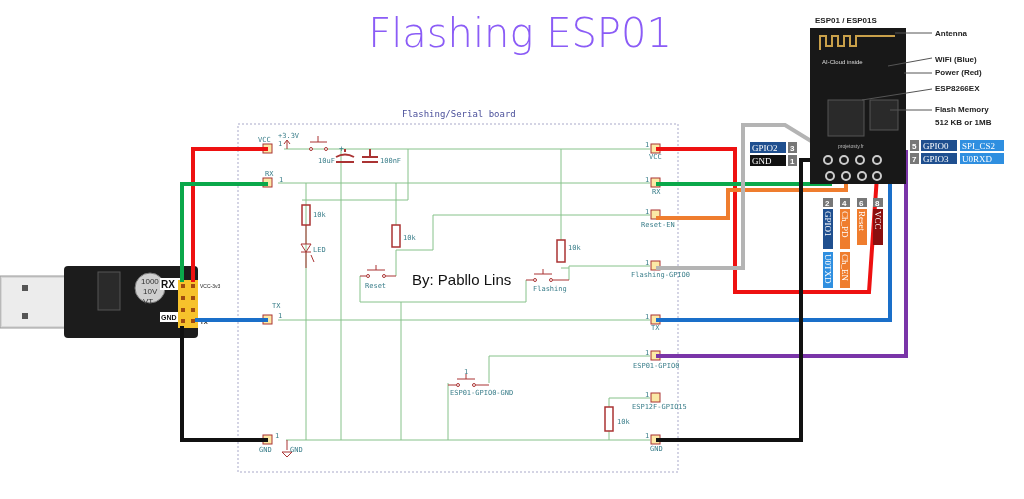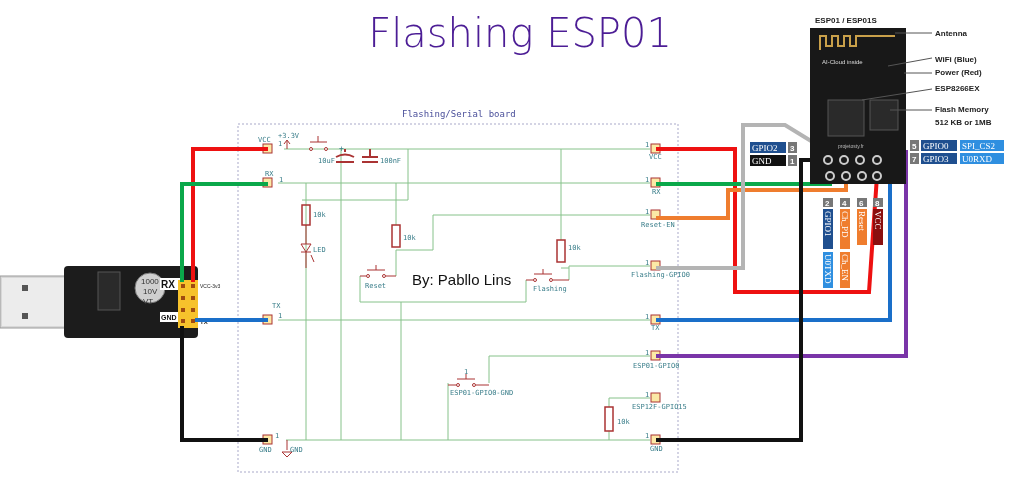--- a/index.html
+++ b/index.html
@@ -1,18 +1,18 @@
 <!DOCTYPE html>
 <html><head>
 <meta charset="utf-8">
 <style>
   html,body{margin:0;padding:0;background:#fff;}
   body{width:1024px;height:499px;position:relative;overflow:hidden;font-family:"Liberation Sans",sans-serif;}
   #stage{position:absolute;left:0;top:0;width:1024px;height:499px;}
-  .title{position:absolute;left:330px;top:10px;width:380px;text-align:center;font-family:"DejaVu Sans",sans-serif;font-size:40px;color:#4c1d95;font-weight:300;}
+  .title{position:absolute;left:330px;top:10px;width:380px;text-align:center;font-family:"DejaVu Sans",sans-serif;font-size:40px;color:#8b5cf6;font-weight:300;}
   .sch-label{font-family:"DejaVu Sans Mono",monospace;font-size:7px;fill:#3a7e8a;}
   .sch-val{font-family:"DejaVu Sans Mono",monospace;font-size:7px;fill:#3a7e8a;}
   .brd-title{font-family:"DejaVu Sans Mono",monospace;font-size:9px;fill:#4a4f9a;}
   .author{font-family:"Liberation Sans",sans-serif;font-size:15px;fill:#111;}
   .esp-txt{font-family:"Liberation Sans",sans-serif;font-size:8px;font-weight:bold;fill:#222;}
   .pin-tag{font-family:"Liberation Serif",serif;font-size:9px;fill:#fff;}
   .pin-num{font-family:"Liberation Sans",sans-serif;font-size:8px;font-weight:bold;fill:#fff;}
 </style>
 </head>
 <body>

